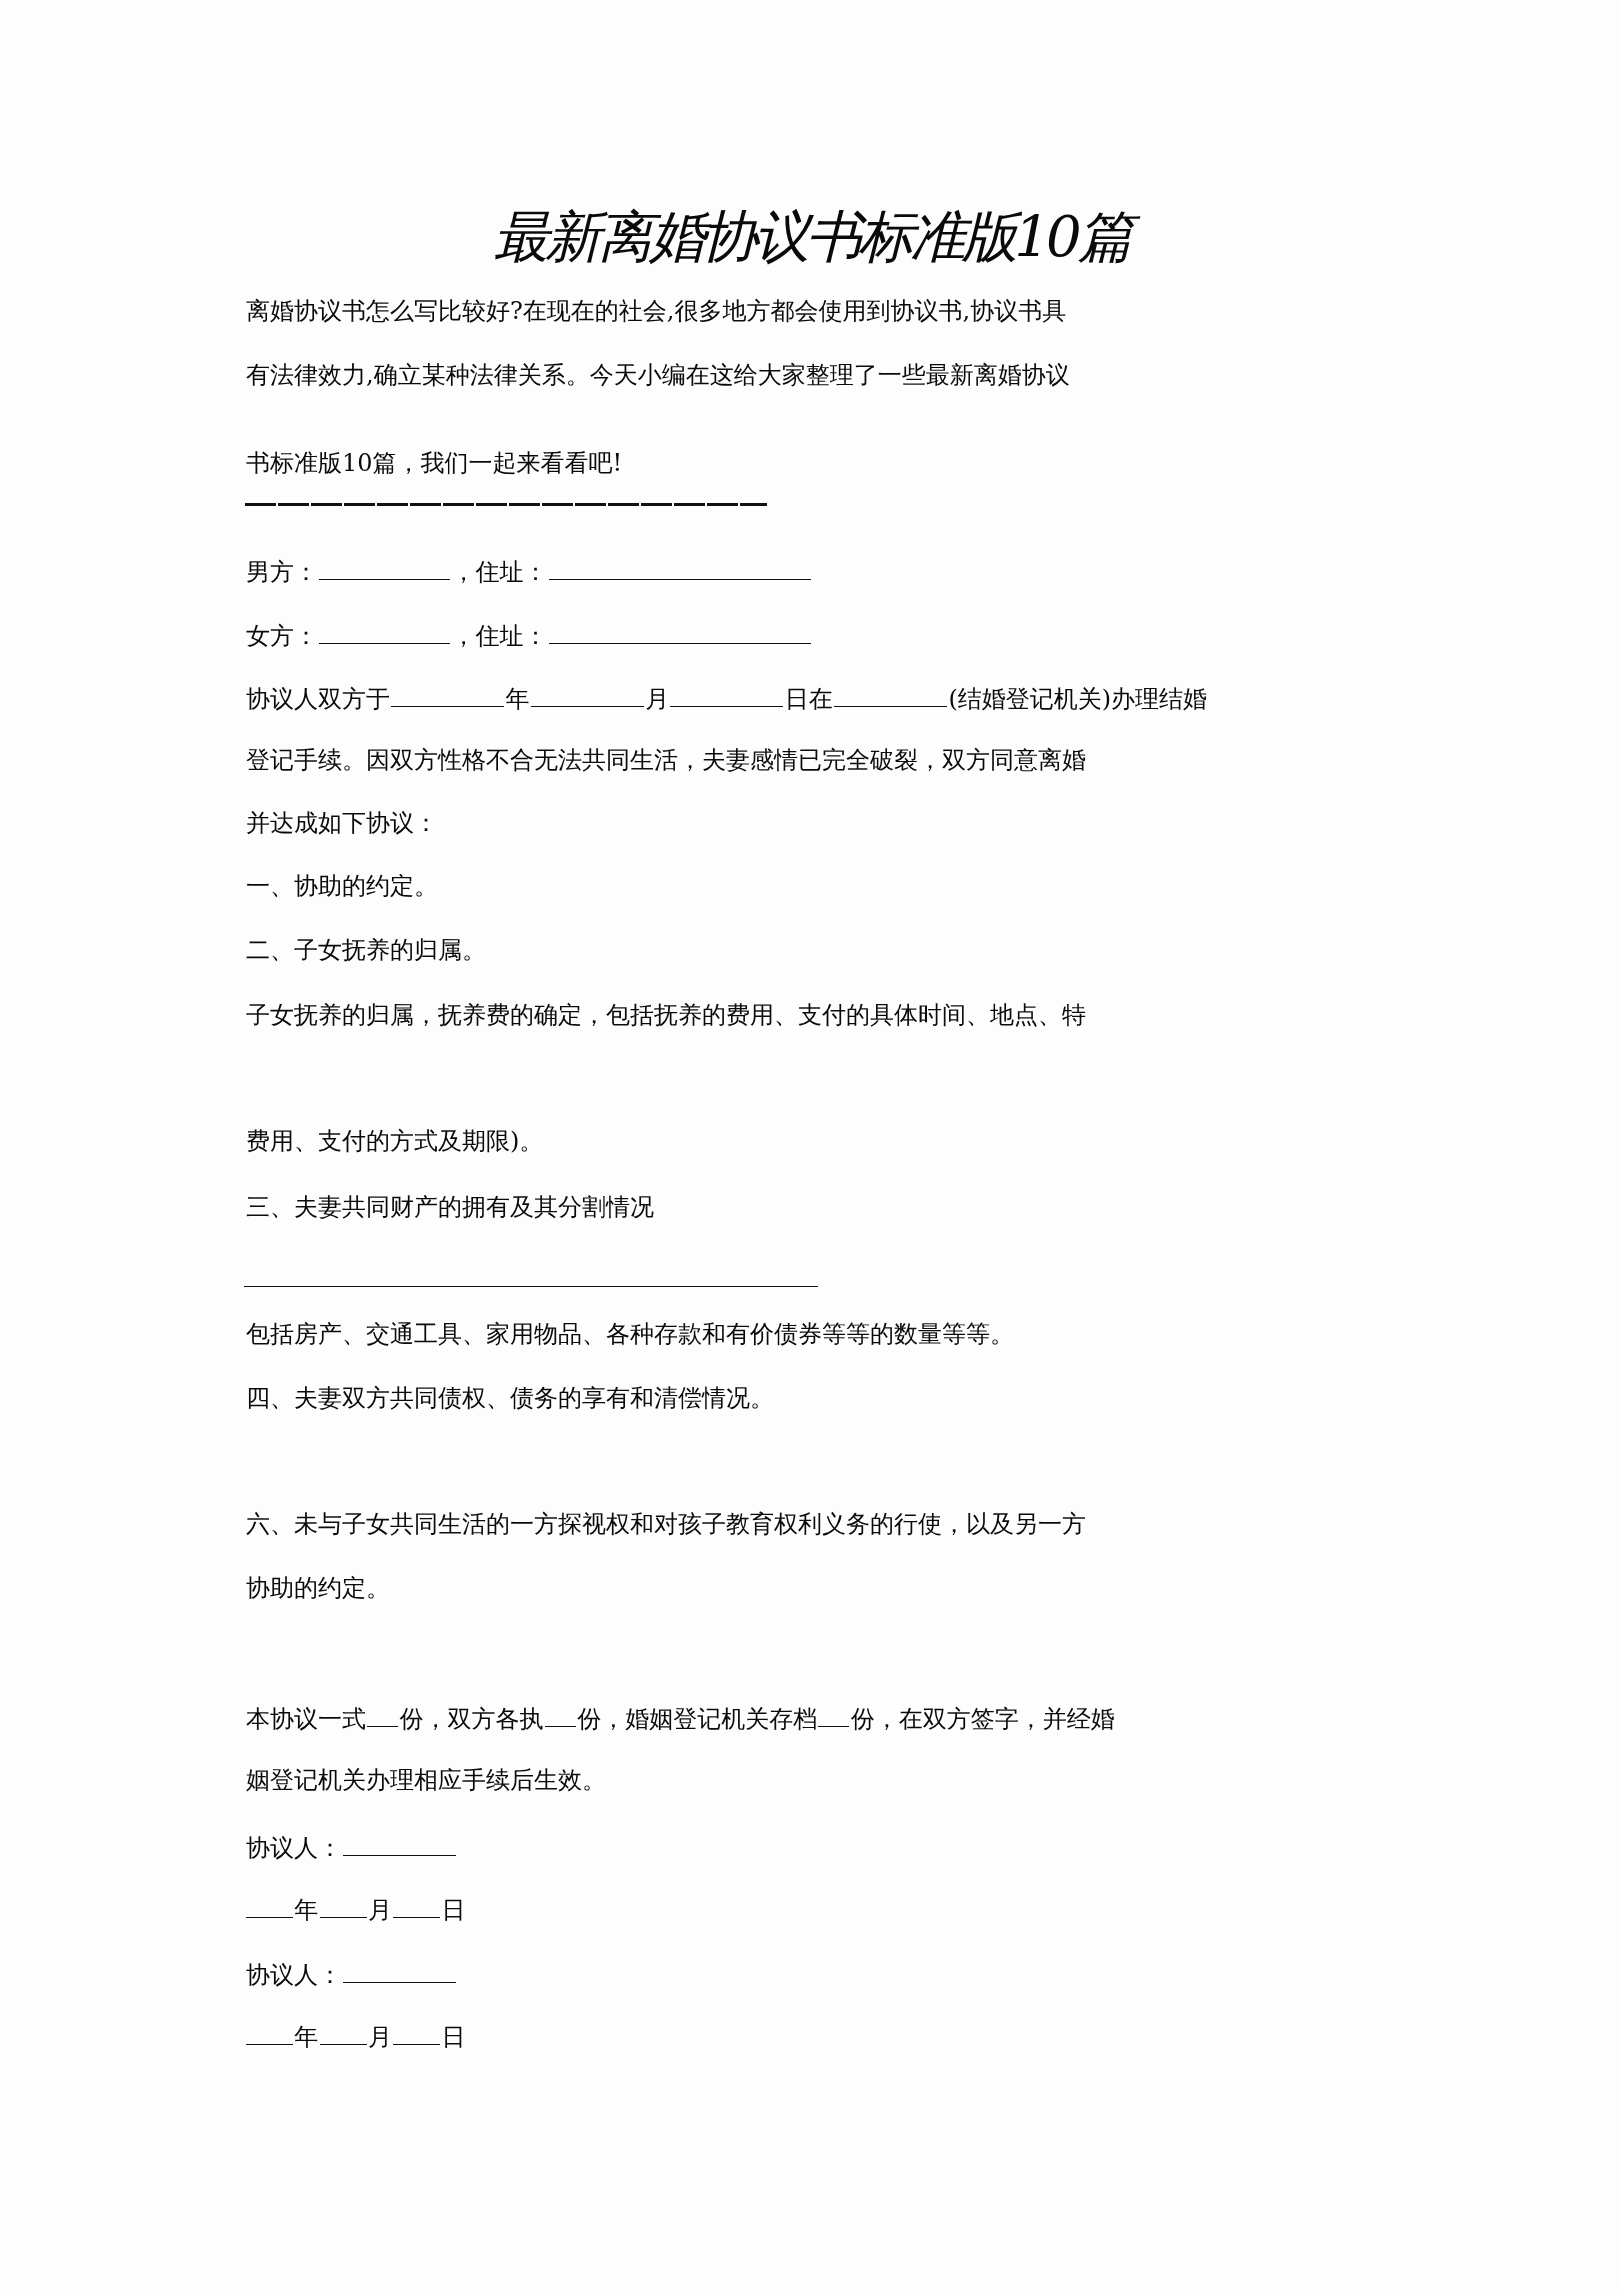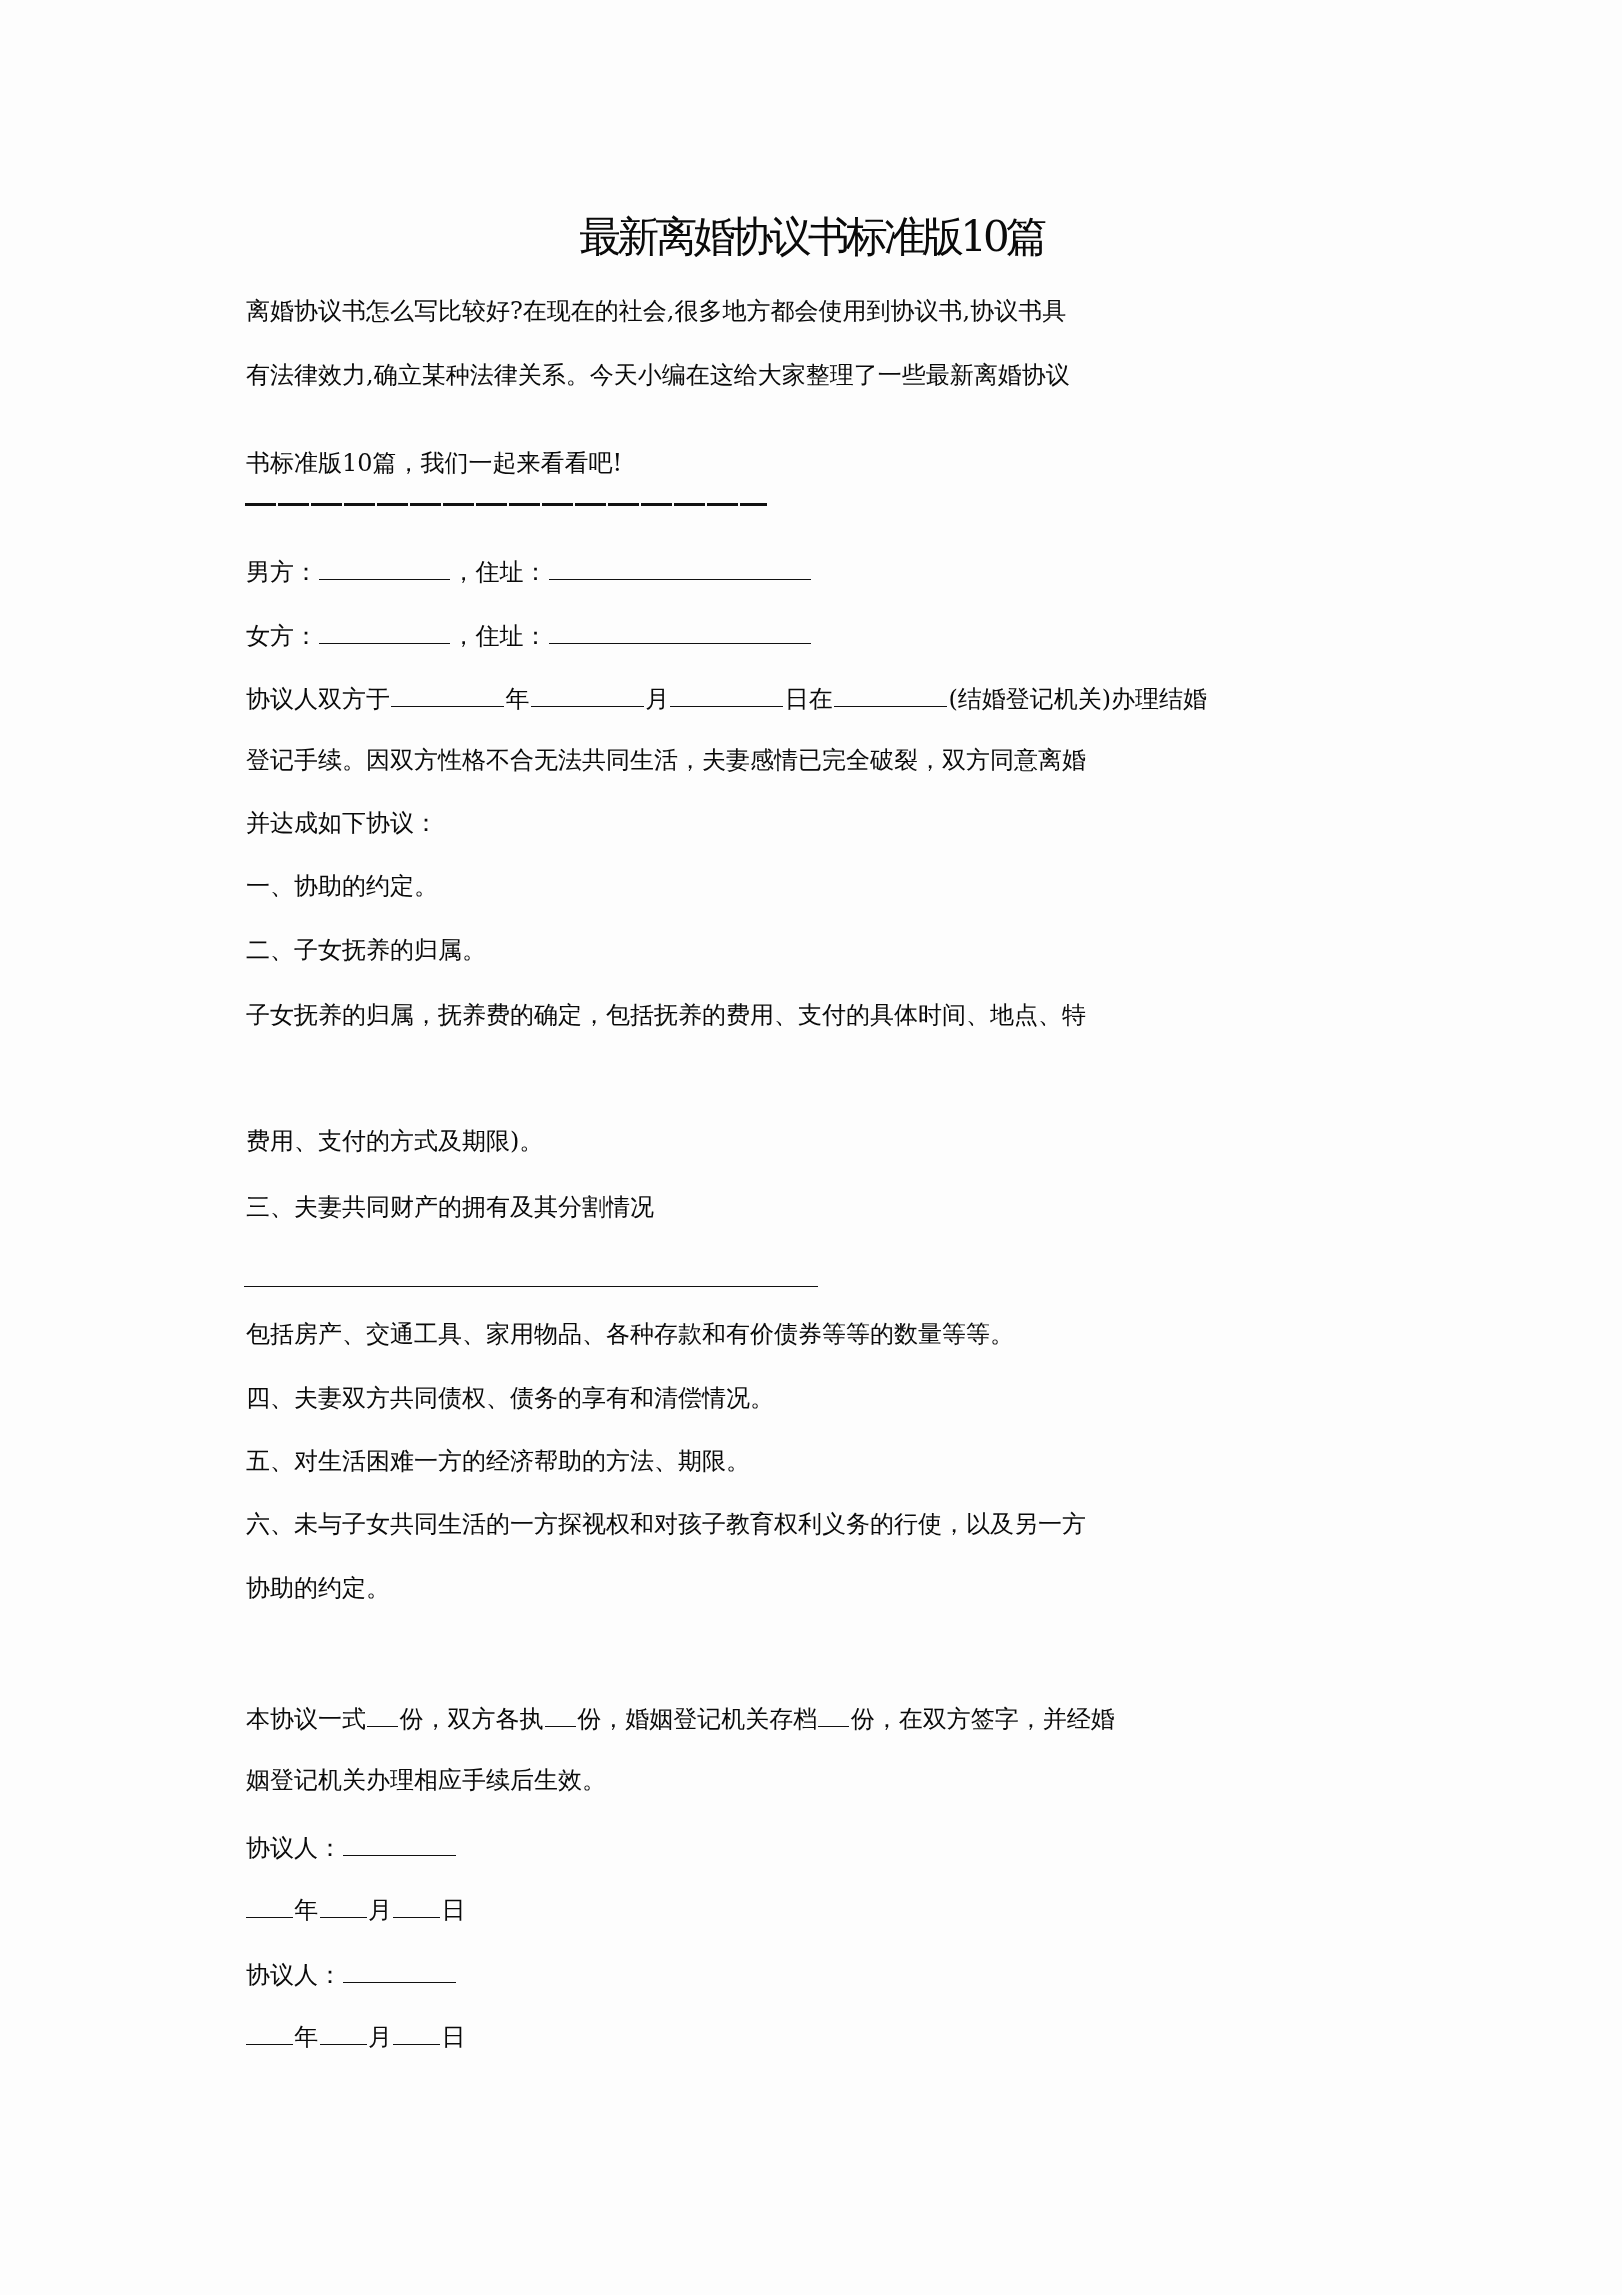--- a/index.html
+++ b/index.html
@@ -8,23 +8,24 @@
       background: #fdfdfd;
       position: relative;
       overflow: hidden;
       font-family: "DejaVu Serif", "Liberation Serif", serif;
       color: #0a0a0a;
     }
     .page { position: absolute; left: 0; top: 0; width: 1623px; height: 2295px; }
     .title {
       position: absolute; left: 0; top: 191px; width: 1623px;
       text-align: center;
-      font-size: 42px; line-height: 92px;
+      font-size: 56px; line-height: 92px;
       letter-spacing: -3.9px;
       white-space: nowrap;
+      font-style: italic;
     }
     .line {
       position: absolute; left: 246px; width: 1139px;
       font-size: 24px; line-height: 39px; height: 39px;
       white-space: nowrap;
       letter-spacing: 0px;
     }
     .blank {
       display: inline-block;
       border-bottom: 1.3px solid #111;
@@ -77,21 +78,20 @@
   <div class="line" style="top:867px">一、协助的约定。</div>
   <div class="line" style="top:931px">二、子女抚养的归属。</div>
   <div class="line" style="top:996px">子女抚养的归属，抚养费的确定，包括抚养的费用、支付的具体时间、地点、特</div>
   <div class="line" style="top:1122px">费用、支付的方式及期限)。</div>
   <div class="line" style="top:1188px">三、夫妻共同财产的拥有及其分割情况</div>
 
   <div class="rule"></div>
 
   <div class="line" style="top:1315px">包括房产、交通工具、家用物品、各种存款和有价债券等等的数量等等。</div>
   <div class="line" style="top:1379px">四、夫妻双方共同债权、债务的享有和清偿情况。</div>
-  <div class="line" style="top:1442px">五、对生活困难一方的经济帮助的方法、期限。</div>
   <div class="line" style="top:1505px">六、未与子女共同生活的一方探视权和对孩子教育权利义务的行使，以及另一方</div>
   <div class="line" style="top:1569px">协助的约定。</div>
 
   <div class="line" style="top:1697px">
     <span>本协议一式</span><span class="blank b2"></span><span>份，双方各执</span><span class="blank b2"></span><span>份，婚姻登记机关存档</span><span class="blank b2"></span><span>份，在双方签字，并经婚</span>
   </div>
   <div class="line" style="top:1761px">姻登记机关办理相应手续后生效。</div>
 
   <div class="line" style="top:1826px">
     <span>协议人：</span><span class="blank b7"></span>

